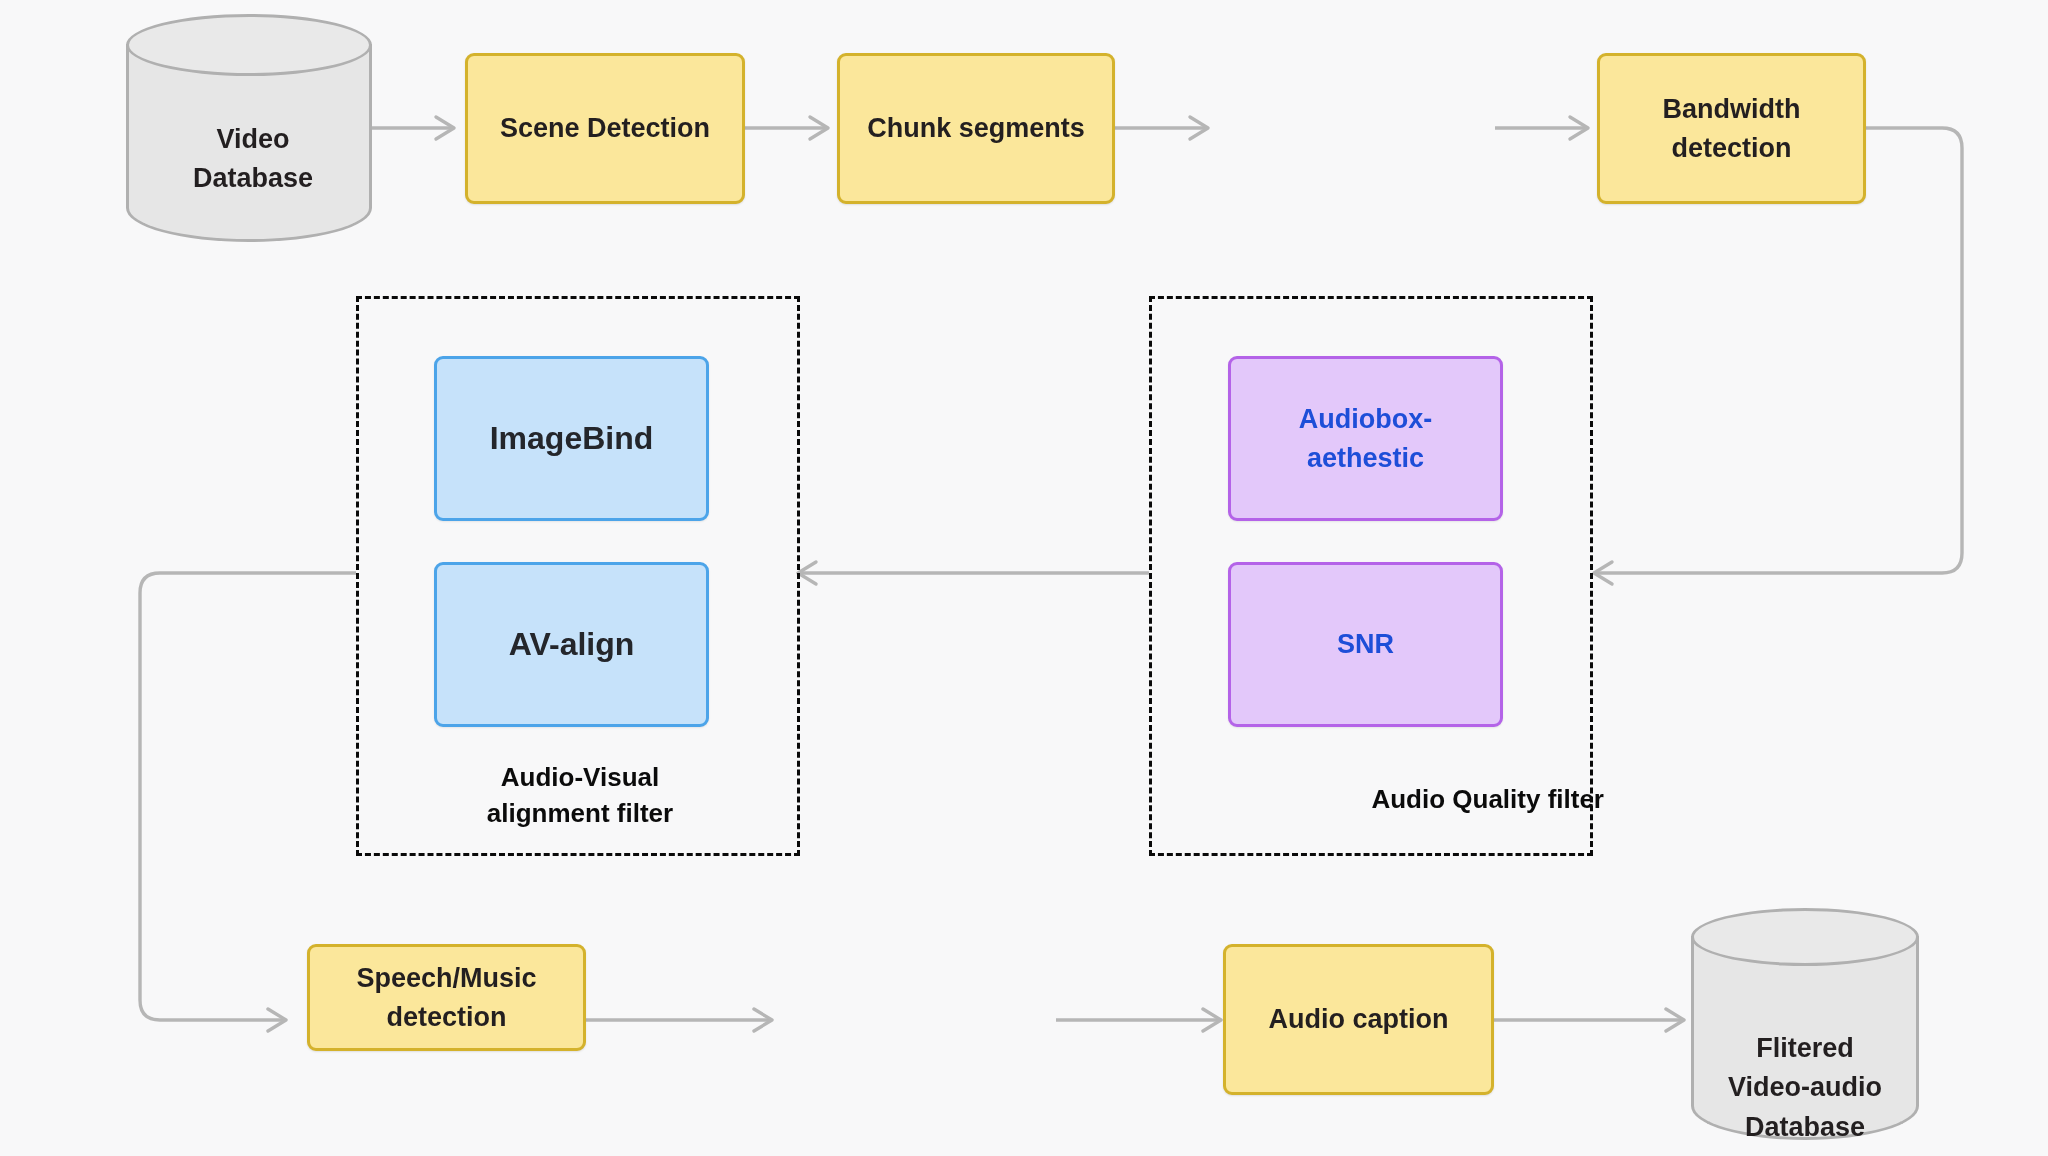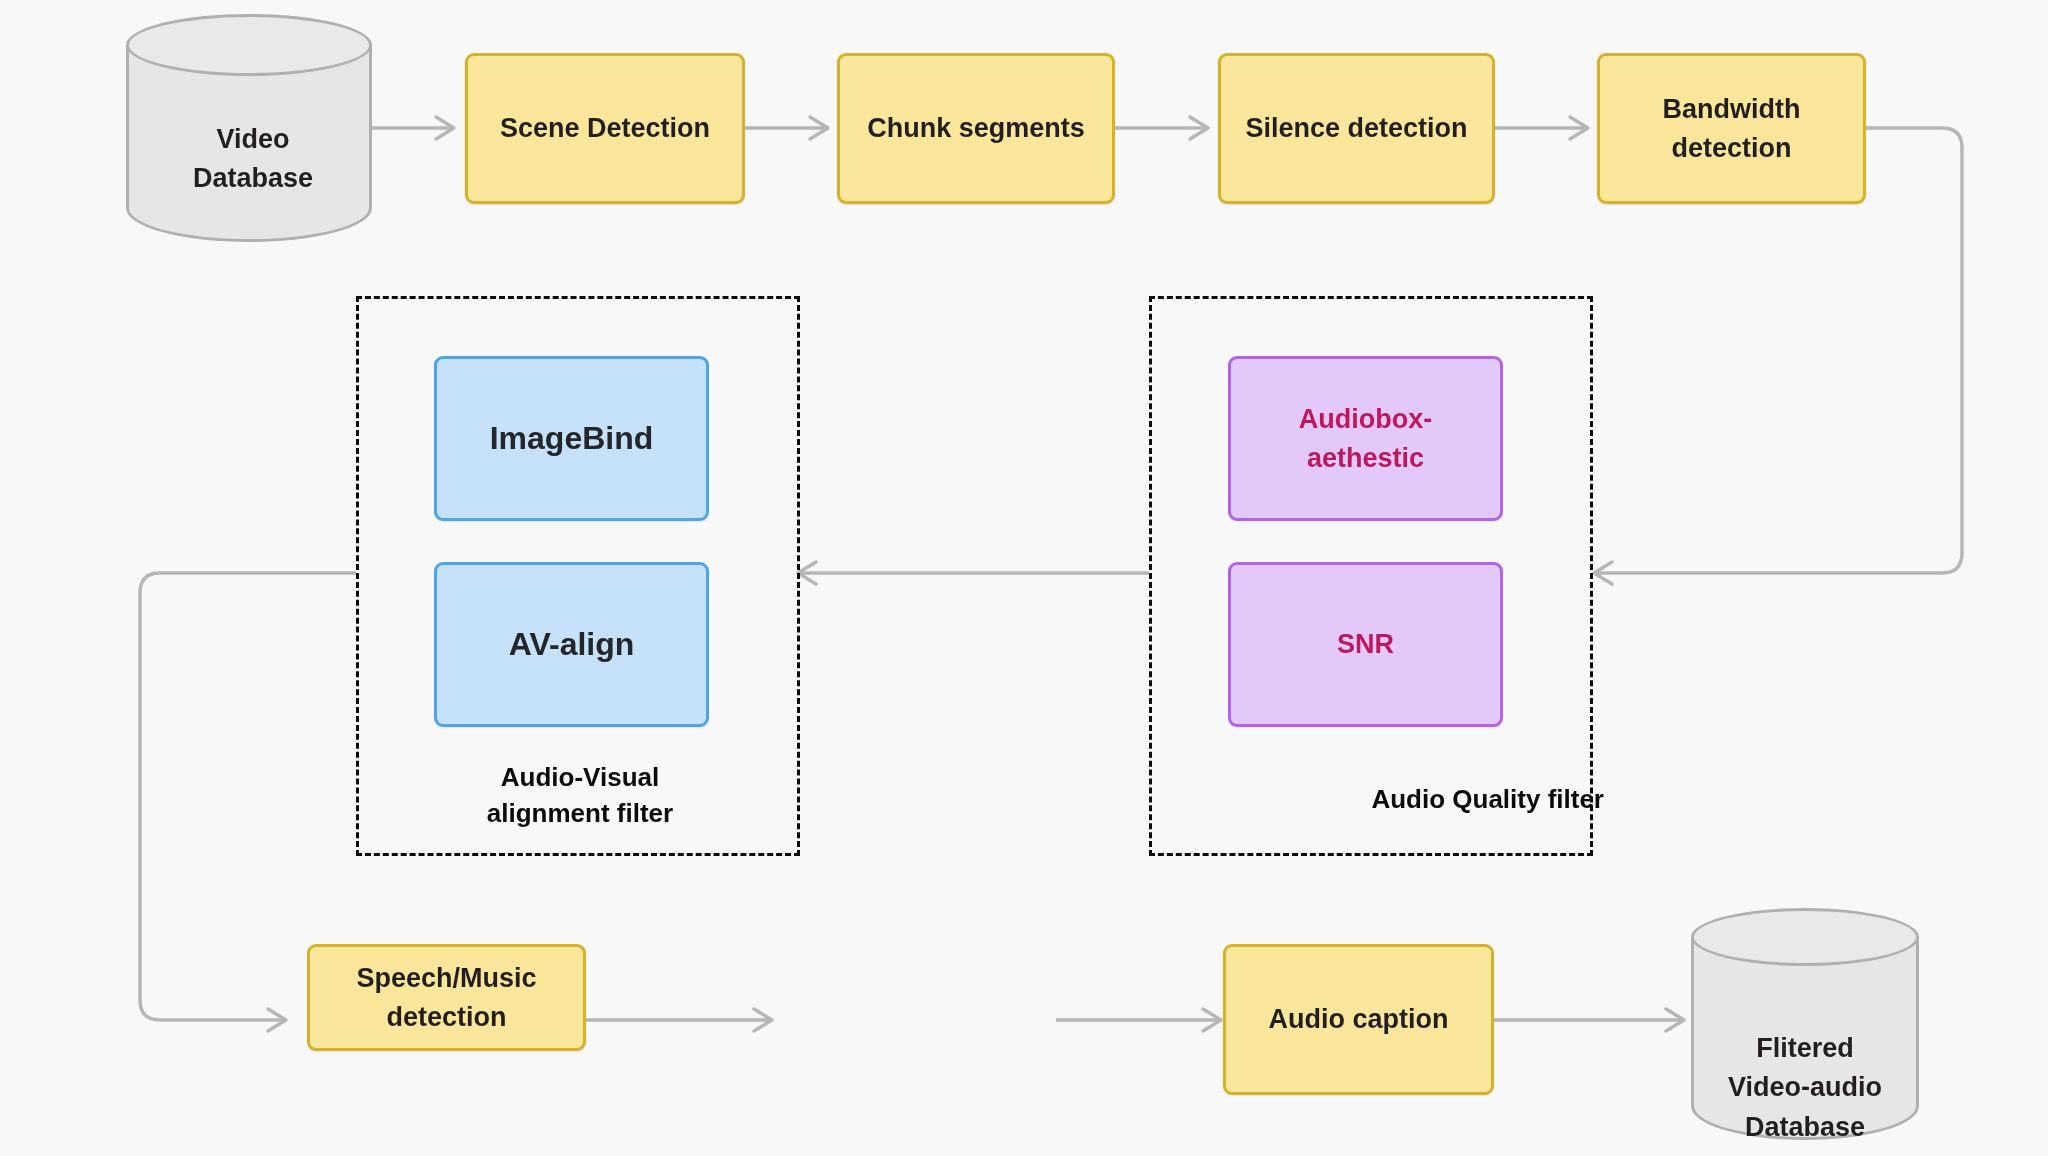--- a/index.html
+++ b/index.html
@@ -43,21 +43,21 @@
     background: #c6e2fa;
     border: 3px solid #4ca4e9;
     font-size: 32px;
     color: #24262b;
     box-shadow: 0 1px 2px rgba(0,0,0,0.08);
   }
   .node.purple {
     background: #e3c8fa;
     border: 3px solid #b463e8;
     font-size: 27px;
-    color: #be185d;
+    color: #1d4ed8;
     box-shadow: 0 1px 2px rgba(0,0,0,0.08);
   }
 
   
   .cylinder {
     position: absolute;
     z-index: 4;
   }
   .cyl-body {
     position: absolute;
@@ -190,23 +190,20 @@
   </div>
 
   <div class="node yellow" style="left:465px; top:53px; width:280px; height:151px;">
     <span class="nlabel">Scene Detection</span>
   </div>
 
   <div class="node yellow" style="left:837px; top:53px; width:278px; height:151px;">
     <span class="nlabel">Chunk segments</span>
   </div>
 
-  <div class="node yellow" style="left:1218px; top:53px; width:277px; height:151px;">
-    <span class="nlabel">Silence detection</span>
-  </div>
 
   <div class="node yellow" style="left:1597px; top:53px; width:269px; height:151px;">
     <span class="nlabel">Bandwidth
 detection</span>
   </div>
 
   <div class="group-box" style="left:356px; top:296px; width:444px; height:560px;"></div>
 
   <div class="node blue" style="left:434px; top:356px; width:275px; height:165px;">
     <span class="nlabel">ImageBind</span>

